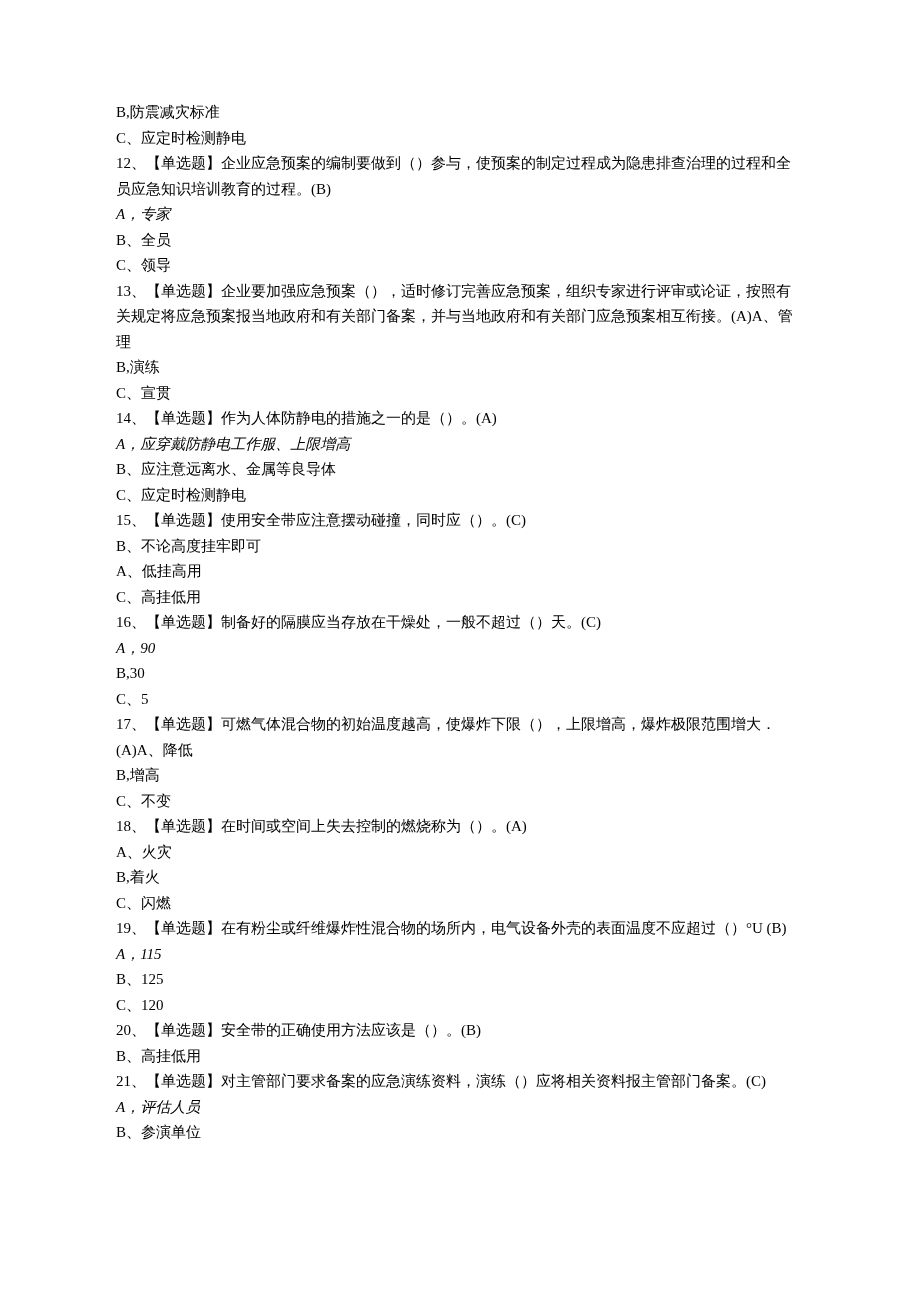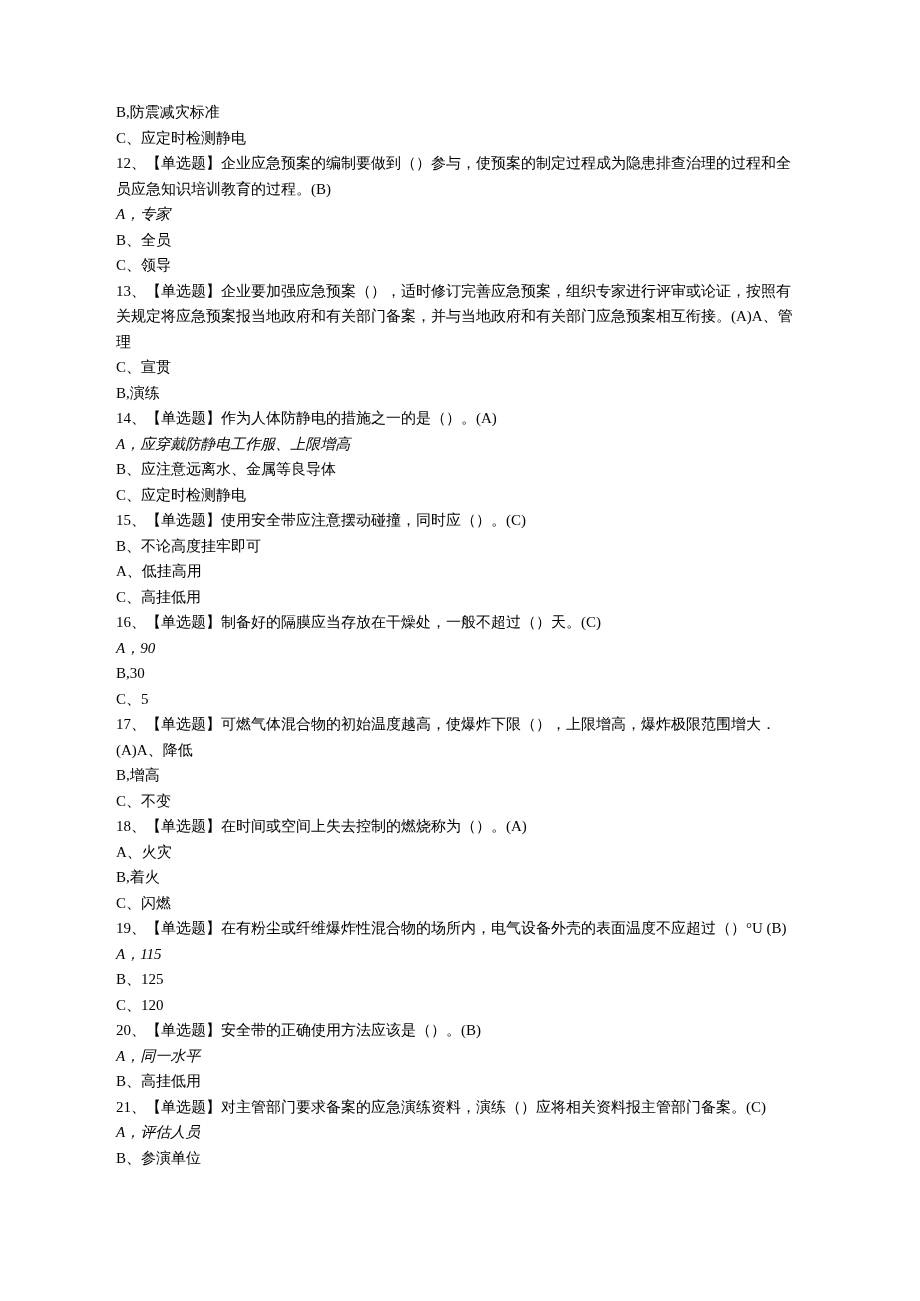--- a/index.html
+++ b/index.html
@@ -27,22 +27,22 @@
 <body>
 
 <div class="page">
   <p class="line">B,防震减灾标准</p>
   <p class="line">C、应定时检测静电</p>
   <p class="line">12、【单选题】企业应急预案的编制要做到（）参与，使预案的制定过程成为隐患排查治理的过程和全员应急知识培训教育的过程。(B)</p>
   <p class="line italic">A，专家</p>
   <p class="line">B、全员</p>
   <p class="line">C、领导</p>
   <p class="line">13、【单选题】企业要加强应急预案（），适时修订完善应急预案，组织专家进行评审或论证，按照有关规定将应急预案报当地政府和有关部门备案，并与当地政府和有关部门应急预案相互衔接。(A)A、管理</p>
+  <p class="line">B,演练</p>
   <p class="line">C、宣贯</p>
-  <p class="line">B,演练</p>
   <p class="line">14、【单选题】作为人体防静电的措施之一的是（）。(A)</p>
   <p class="line italic">A，应穿戴防静电工作服、上限增高</p>
   <p class="line">B、应注意远离水、金属等良导体</p>
   <p class="line">C、应定时检测静电</p>
   <p class="line">15、【单选题】使用安全带应注意摆动碰撞，同时应（）。(C)</p>
   <p class="line">B、不论高度挂牢即可</p>
   <p class="line">A、低挂高用</p>
   <p class="line">C、高挂低用</p>
   <p class="line">16、【单选题】制备好的隔膜应当存放在干燥处，一般不超过（）天。(C)</p>
   <p class="line italic">A，90</p>
@@ -53,18 +53,17 @@
   <p class="line">C、不变</p>
   <p class="line">18、【单选题】在时间或空间上失去控制的燃烧称为（）。(A)</p>
   <p class="line">A、火灾</p>
   <p class="line">B,着火</p>
   <p class="line">C、闪燃</p>
   <p class="line">19、【单选题】在有粉尘或纤维爆炸性混合物的场所内，电气设备外壳的表面温度不应超过（）°U (B)</p>
   <p class="line italic">A，115</p>
   <p class="line">B、125</p>
   <p class="line">C、120</p>
   <p class="line">20、【单选题】安全带的正确使用方法应该是（）。(B)</p>
-  <p class="line italic">A，同一水平</p>
   <p class="line">B、高挂低用</p>
   <p class="line">21、【单选题】对主管部门要求备案的应急演练资料，演练（）应将相关资料报主管部门备案。(C)</p>
   <p class="line italic">A，评估人员</p>
   <p class="line">B、参演单位</p>
 </div>
 
 </body></html>

